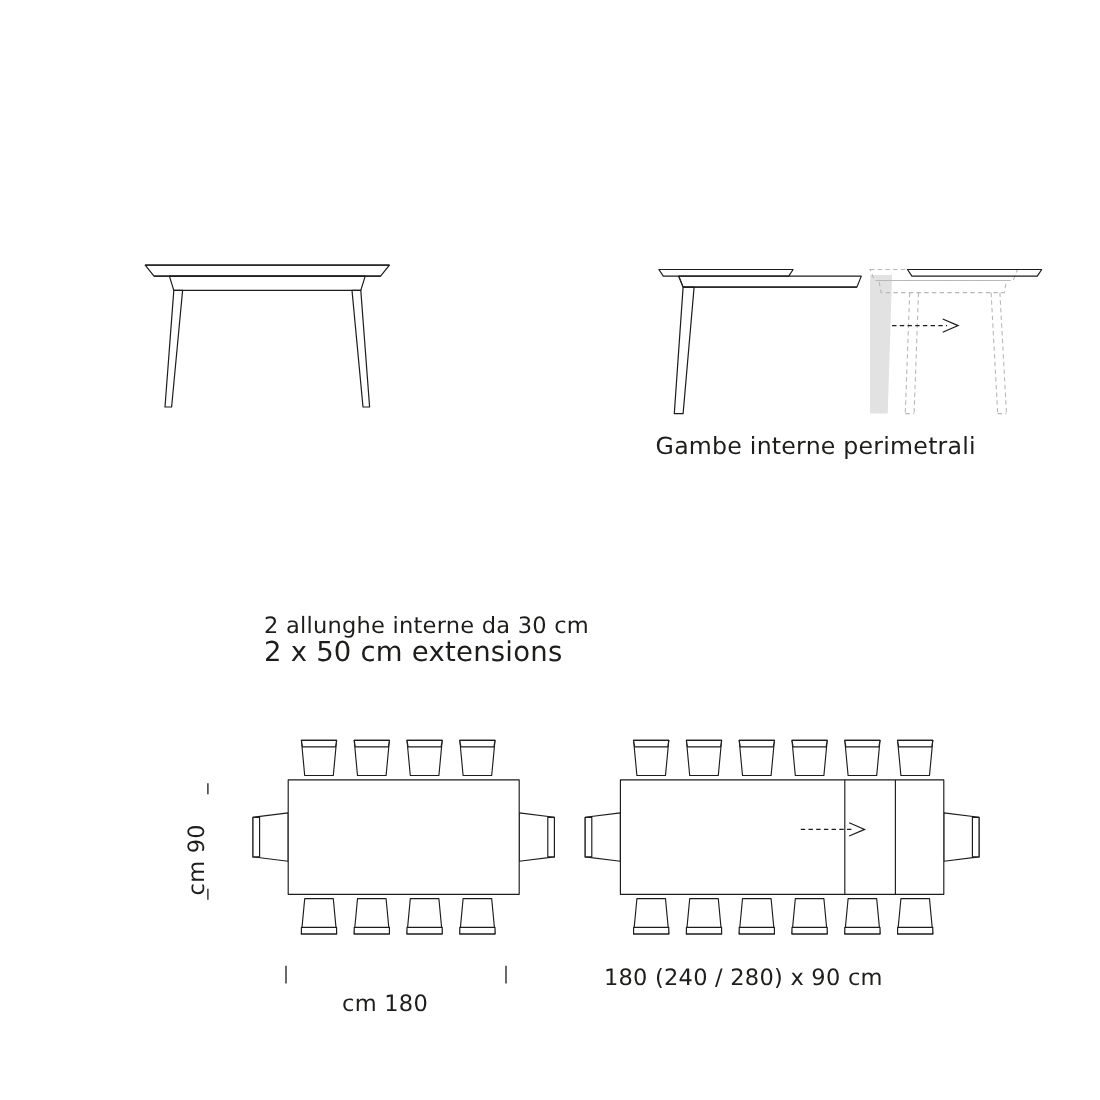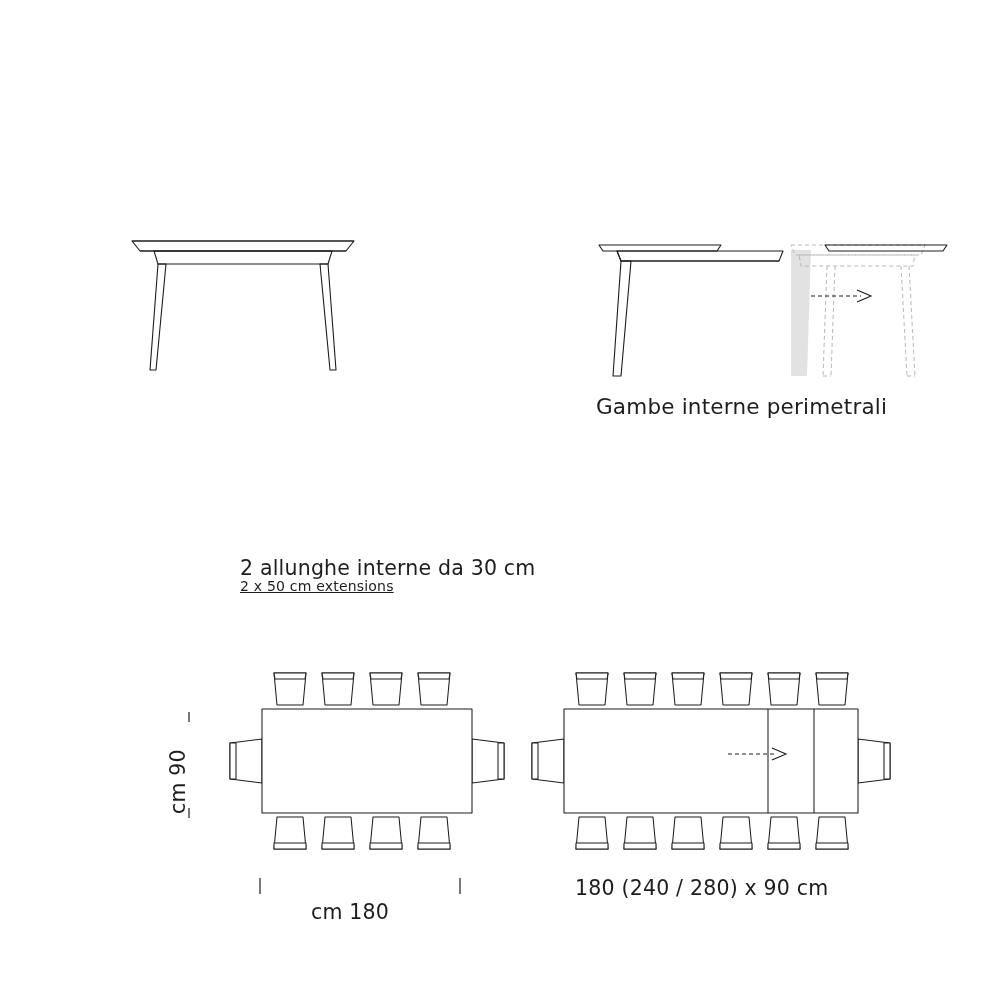--- a/index.html
+++ b/index.html
@@ -34,33 +34,31 @@
     font-size: 21.5px;
   }
   .label-ext-it {
     left: 240px;
     top: 556px;
     font-size: 20.5px;
   }
   .label-ext-en {
     left: 240px;
     top: 578px;
-    font-size: 14px;
-    text-decoration: underline;
+    font-size: 25px;
   }
   .label-dim-left {
     left: 311px;
     top: 900px;
     font-size: 20.5px;
   }
   .label-dim-right {
     left: 549px;
     top: 876px;
     font-size: 20.5px;
-    margin-left: 26px;
   }
   .label-depth {
     position: absolute;
     left: 160px;
     top: 718px;
     width: 30px;
     height: 100px;
     font-size: 20.5px;
   }
   .label-depth span {

